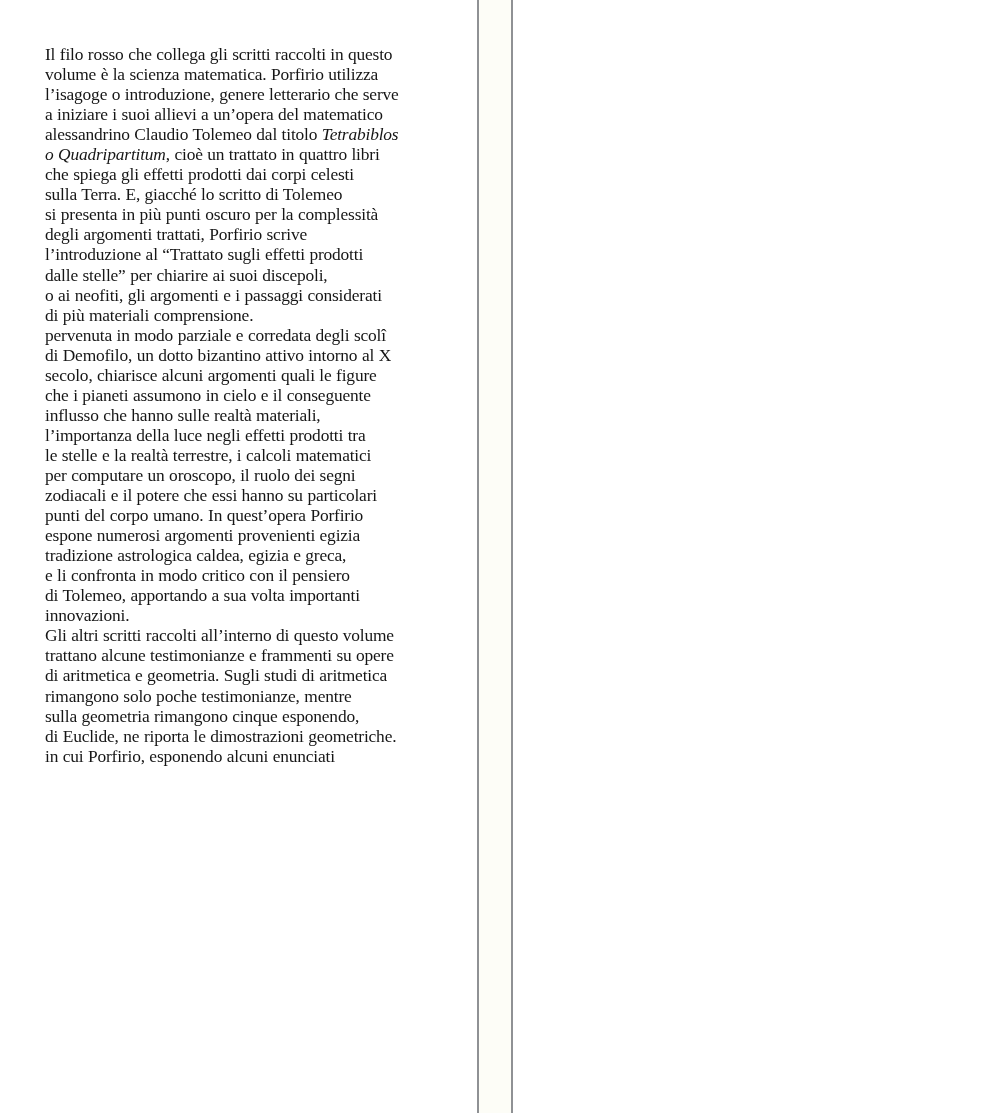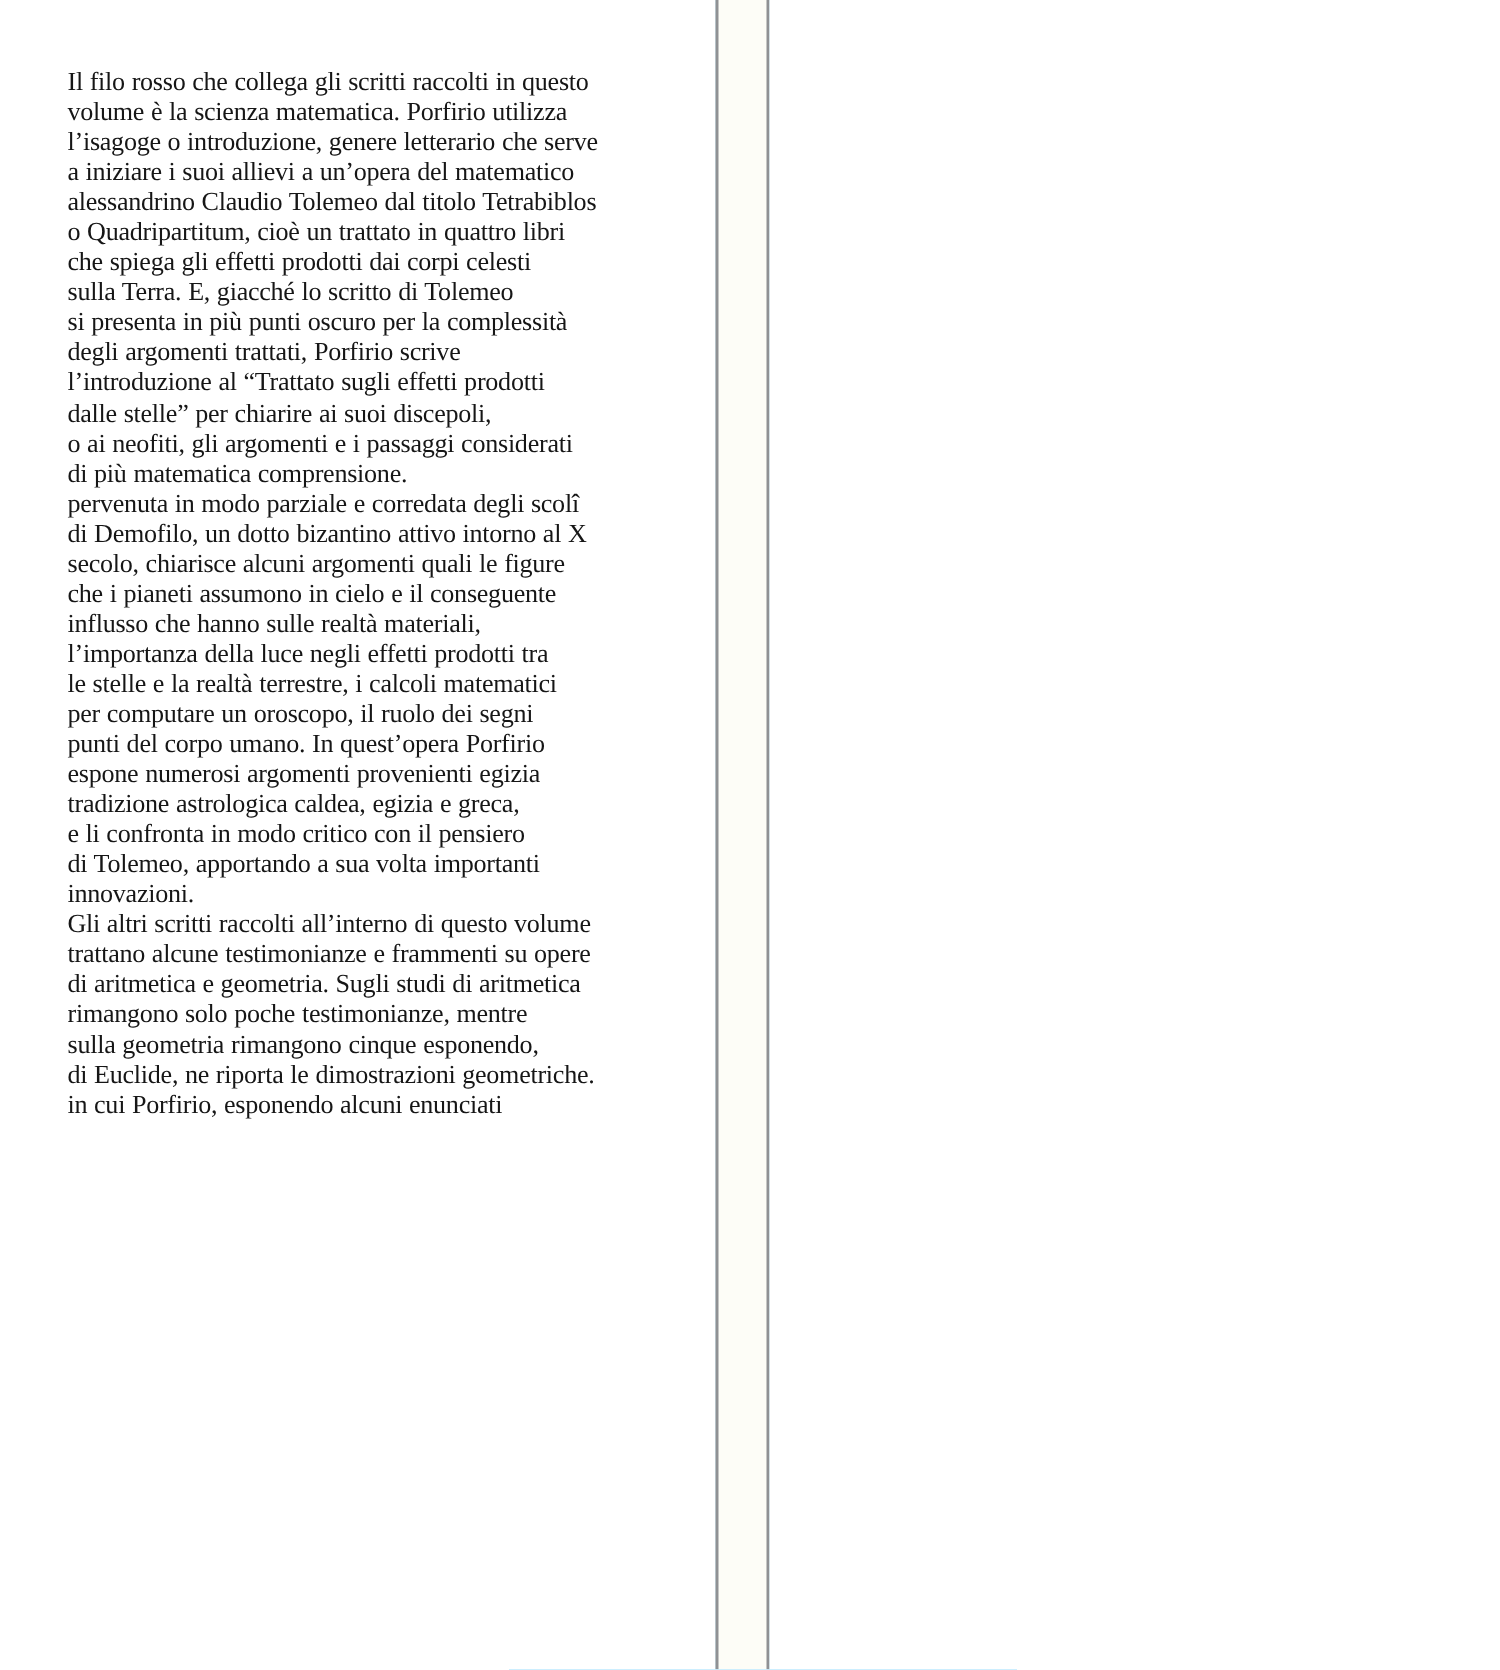--- a/index.html
+++ b/index.html
@@ -56,21 +56,21 @@
     left: 45px;
     top: 44px;
     width: 392px;
     font-size: 17.4px;
     line-height: 20.05px;
     color: #161616;
     letter-spacing: -0.01em;
     word-spacing: 0.02em;
   }
   #blurb .ln { display: block; white-space: pre; }
-  .it { }
+  .it { font-style: italic; }
 </style>
 </head>
 <body>
 
 <div id="page">
 
   <div id="back-cover-panel">
     <div id="blurb">
         <span class="ln"><span>Il filo rosso che collega gli scritti raccolti in questo</span></span>
         <span class="ln"><span>volume è la scienza matematica. Porfirio utilizza</span></span>
@@ -78,29 +78,30 @@
         <span class="ln"><span>a iniziare i suoi allievi a un’opera del matematico</span></span>
         <span class="ln"><span>alessandrino Claudio Tolemeo dal titolo </span><span class="it">Tetrabiblos</span></span>
         <span class="ln"><span class="it">o Quadripartitum</span><span>, cioè un trattato in quattro libri</span></span>
         <span class="ln"><span>che spiega gli effetti prodotti dai corpi celesti</span></span>
         <span class="ln"><span>sulla Terra. E, giacché lo scritto di Tolemeo</span></span>
         <span class="ln"><span>si presenta in più punti oscuro per la complessità</span></span>
         <span class="ln"><span>degli argomenti trattati, Porfirio scrive</span></span>
         <span class="ln"><span>l’introduzione al “Trattato sugli effetti prodotti</span></span>
         <span class="ln"><span>dalle stelle” per chiarire ai suoi discepoli,</span></span>
         <span class="ln"><span>o ai neofiti, gli argomenti e i passaggi considerati</span></span>
-        <span class="ln"><span>di più matematica comprensione.</span></span>
+        <span class="ln"><span>di più materiali comprensione.</span></span>
         <span class="ln"><span>pervenuta in modo parziale e corredata degli scolî</span></span>
         <span class="ln"><span>di Demofilo, un dotto bizantino attivo intorno al X</span></span>
         <span class="ln"><span>secolo, chiarisce alcuni argomenti quali le figure</span></span>
         <span class="ln"><span>che i pianeti assumono in cielo e il conseguente</span></span>
         <span class="ln"><span>influsso che hanno sulle realtà materiali,</span></span>
         <span class="ln"><span>l’importanza della luce negli effetti prodotti tra</span></span>
         <span class="ln"><span>le stelle e la realtà terrestre, i calcoli matematici</span></span>
         <span class="ln"><span>per computare un oroscopo, il ruolo dei segni</span></span>
+        <span class="ln"><span>zodiacali e il potere che essi hanno su particolari</span></span>
         <span class="ln"><span>punti del corpo umano. In quest’opera Porfirio</span></span>
         <span class="ln"><span>espone numerosi argomenti provenienti egizia</span></span>
         <span class="ln"><span>tradizione astrologica caldea, egizia e greca,</span></span>
         <span class="ln"><span>e li confronta in modo critico con il pensiero</span></span>
         <span class="ln"><span>di Tolemeo, apportando a sua volta importanti</span></span>
         <span class="ln"><span>innovazioni.</span></span>
         <span class="ln"><span>Gli altri scritti raccolti all’interno di questo volume</span></span>
         <span class="ln"><span>trattano alcune testimonianze e frammenti su opere</span></span>
         <span class="ln"><span>di aritmetica e geometria. Sugli studi di aritmetica</span></span>
         <span class="ln"><span>rimangono solo poche testimonianze, mentre</span></span>

